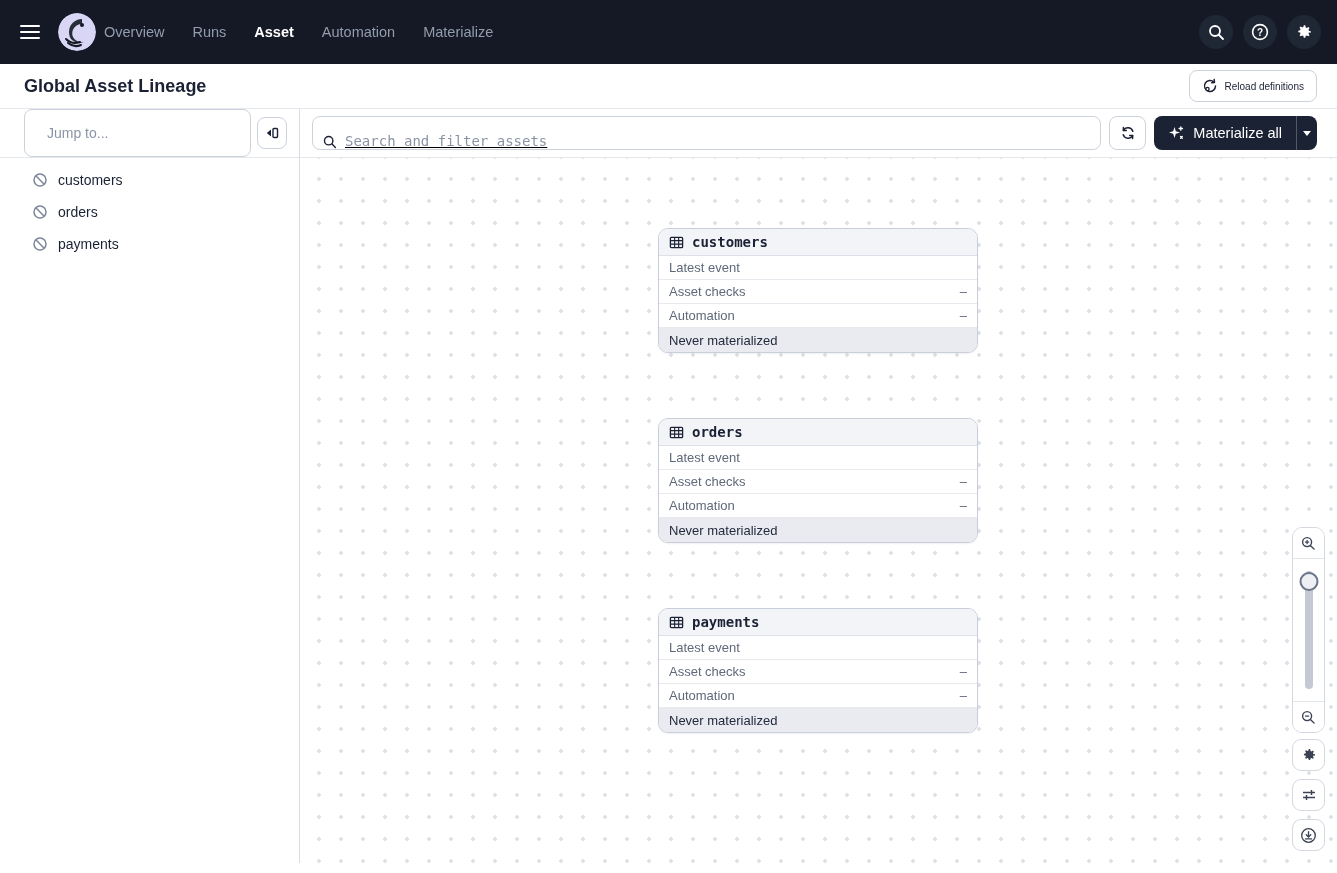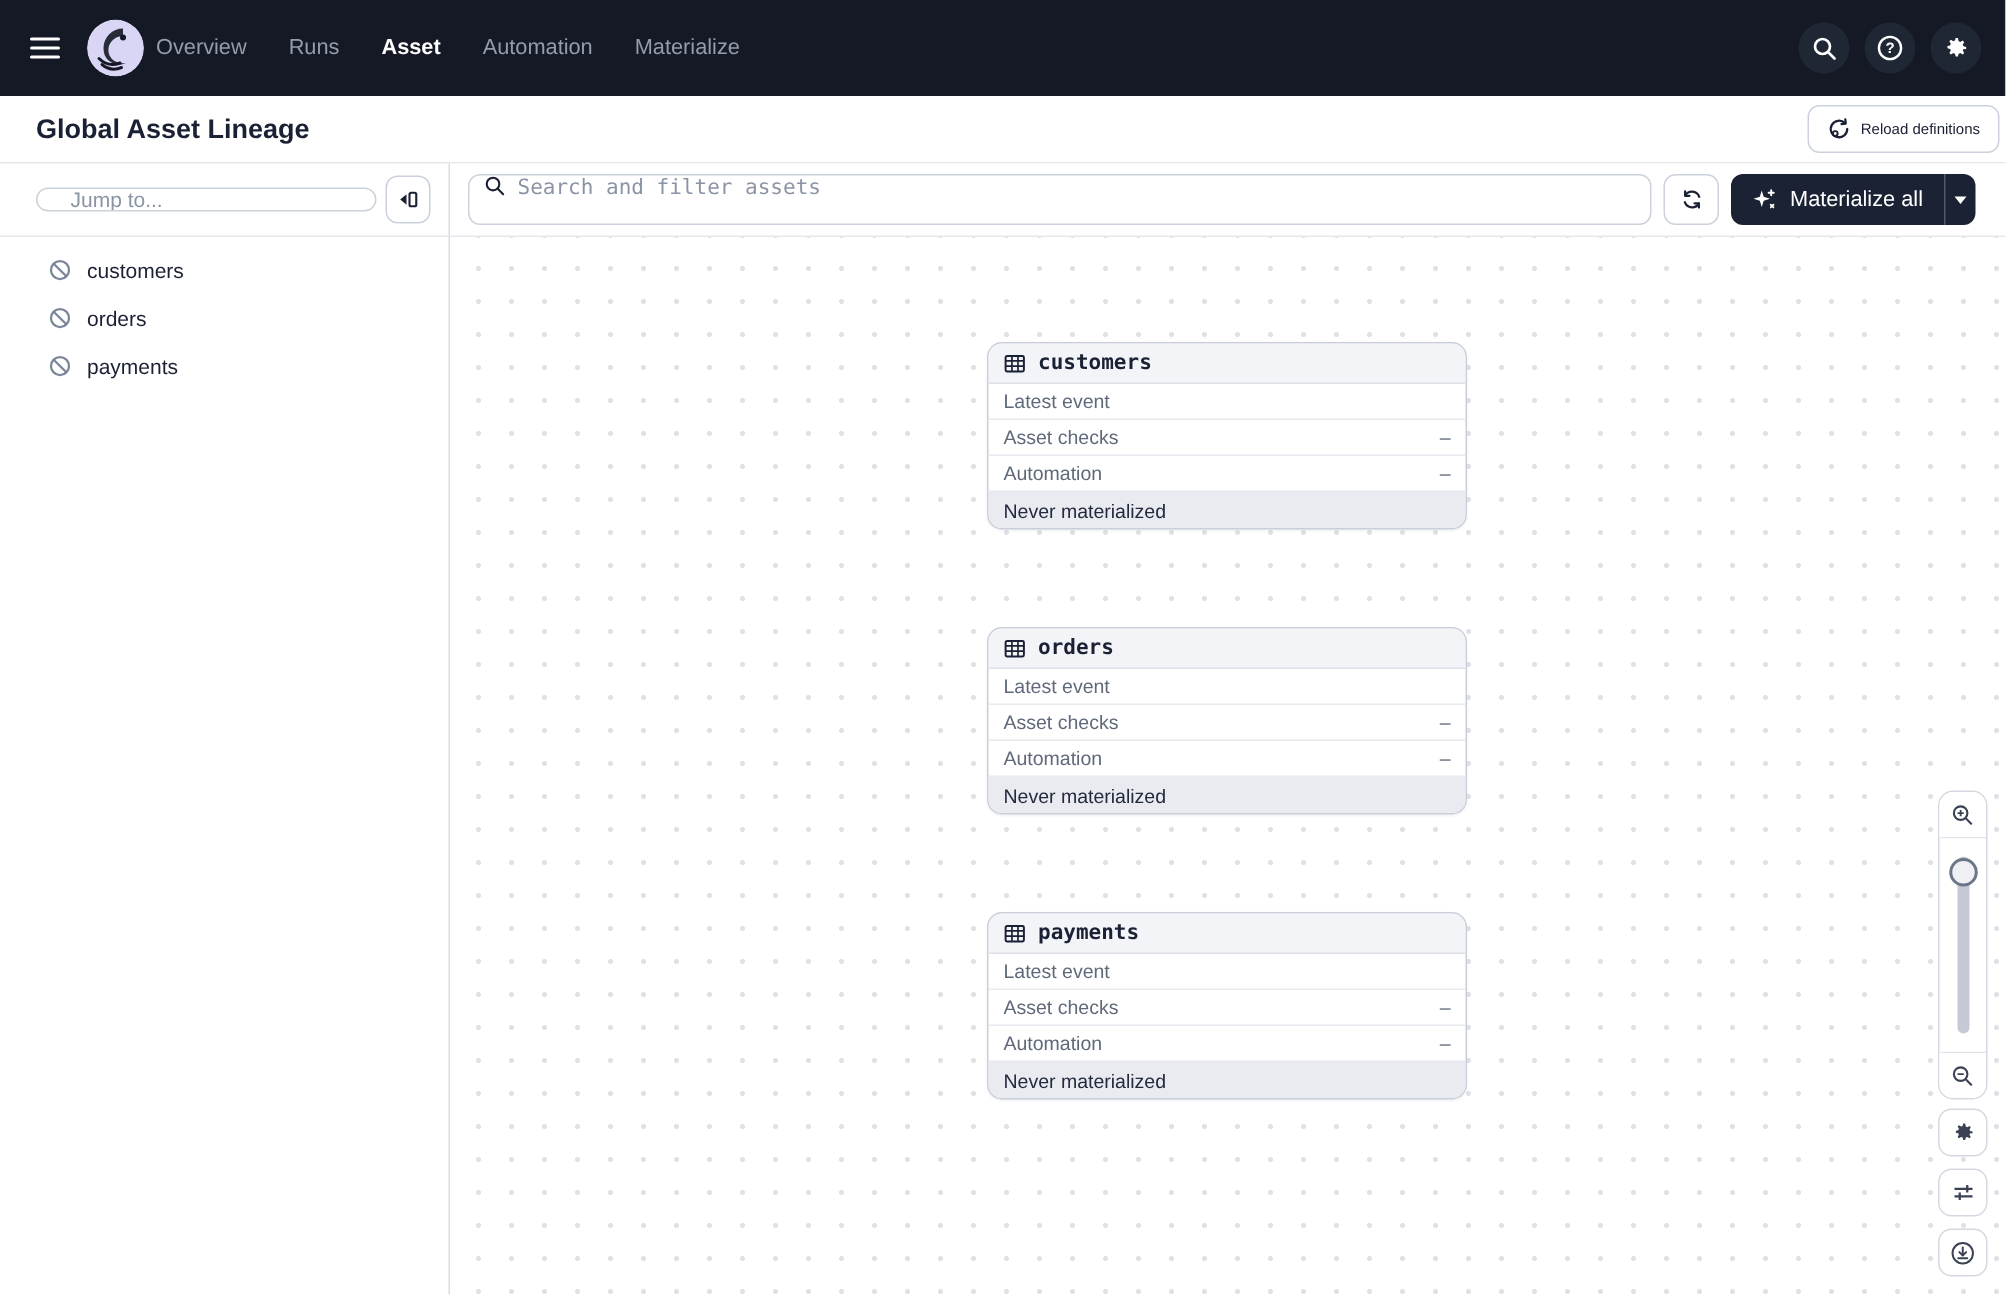--- a/index.html
+++ b/index.html
@@ -13,49 +13,49 @@
   .hamburger span { display:block; width:20px; height:2px; background:#fff; border-radius:1px; }
   .logo { width:38px; height:38px; border-radius:50%; margin:0 8px 0 4px; flex:0 0 auto; }
   .navlinks { display:flex; gap:28px; }
   .navlink { color:#939cad; font-size:14.5px; text-decoration:none; cursor:pointer; }
   .navlink.active { color:#ffffff; font-weight:700; }
   .topnav-right { margin-left:auto; display:flex; gap:10px; margin-right:16px; }
   .navicon { width:34px; height:34px; border-radius:50%; background:#202734;
              display:flex; align-items:center; justify-content:center; cursor:pointer; }
 
   
-  .page-header { height:45px; display:flex; align-items:center; padding:0 4px 0 24px;
+  .page-header { height:45px; display:flex; align-items:center; padding:0 20px 0 24px;
                  border-bottom:1px solid #e4e7ec; background:#fff; }
   .page-title { font-size:18px; font-weight:700; color:#1b2134; }
   .reload-btn { margin-left:auto; height:32px; display:flex; align-items:center; gap:7px;
                 border:1px solid #ccd2dc; border-radius:8px; background:#fff; padding:0 12px;
                 font-size:10px; color:#1b2134; cursor:pointer; font-family:inherit; }
 
   
   .content { display:flex; height:754px; }
 
   
   .sidebar { width:300px; flex:0 0 300px; border-right:1px solid #d9dde3; display:flex; flex-direction:column; }
   .sidebar-toolbar { height:49px; display:flex; align-items:center; padding:0 12px 0 24px;
                      gap:6px; border-bottom:1px solid #e4e7ec; }
-  .jump-input { flex:1; height:16px; border:1px solid #ccd2dc; border-radius:8px; padding:0 22px;
+  .jump-input { flex:1; height:48px; border:1px solid #ccd2dc; border-radius:8px; padding:0 22px;
                 font-size:14px; font-family:inherit; color:#1b2134; outline:none; }
   .jump-input::placeholder { color:#8b94a5; }
   .collapse-btn { width:32px; height:32px; border:1px solid #ccd2dc; border-radius:8px;
                   background:#fff; display:flex; align-items:center; justify-content:center; cursor:pointer; }
   .asset-list { padding-top:6px; }
   .asset-item { height:32px; display:flex; align-items:center; gap:10px; padding-left:32px;
                 font-size:14px; color:#1b2134; cursor:pointer; }
 
   
   .main { flex:1; display:flex; flex-direction:column; min-width:0; }
   .main-toolbar { height:49px; display:flex; align-items:center; padding:0 20px 0 12px;
                   gap:8px; border-bottom:1px solid #e4e7ec; background:#fff; }
   .search-box { flex:1; height:34px; border:1px solid #ccd2dc; border-radius:8px;
-                display:flex; align-items:flex-start; padding:0 10px; gap:8px; background:#fff; }
+                display:flex; align-items:flex-end; padding:0 10px; gap:8px; background:#fff;text-decoration:underline; }
   .search-box input { border:none; outline:none; flex:1; font-size:14px;
                       font-family:"DejaVu Sans Mono", monospace; color:#1b2134; background:transparent; }
   .search-box input::placeholder { color:#8b94a5; }
   .refresh-btn { width:37px; height:34px; border:1px solid #ccd2dc; border-radius:8px; background:#fff;
                  display:flex; align-items:center; justify-content:center; cursor:pointer; }
   .materialize { display:flex; height:34px; background:#1a2233; border-radius:8px; overflow:hidden; }
   .materialize-main { display:flex; align-items:center; gap:8px; padding:0 14px; color:#fff;
                       font-size:14.5px; cursor:pointer; background:transparent; border:none;
                       font-family:inherit; }
   .materialize-caret { width:21px; display:flex; align-items:center; justify-content:center;

